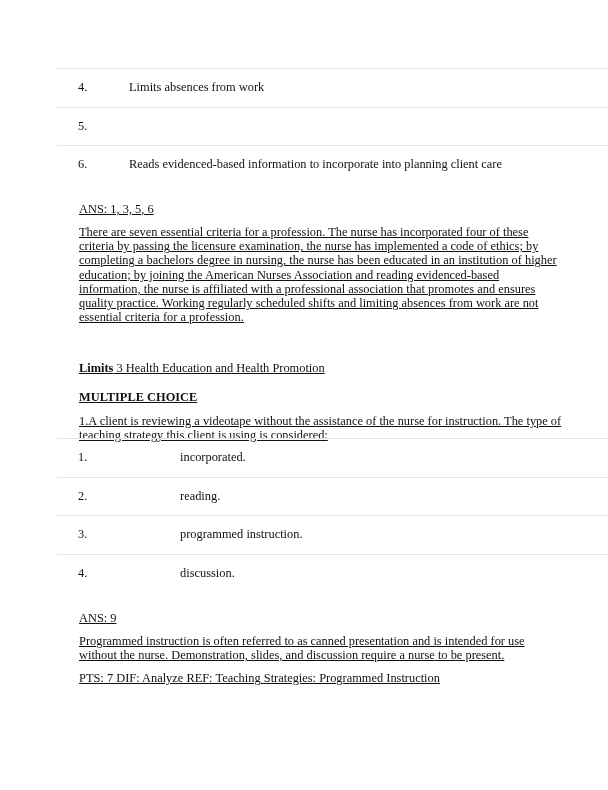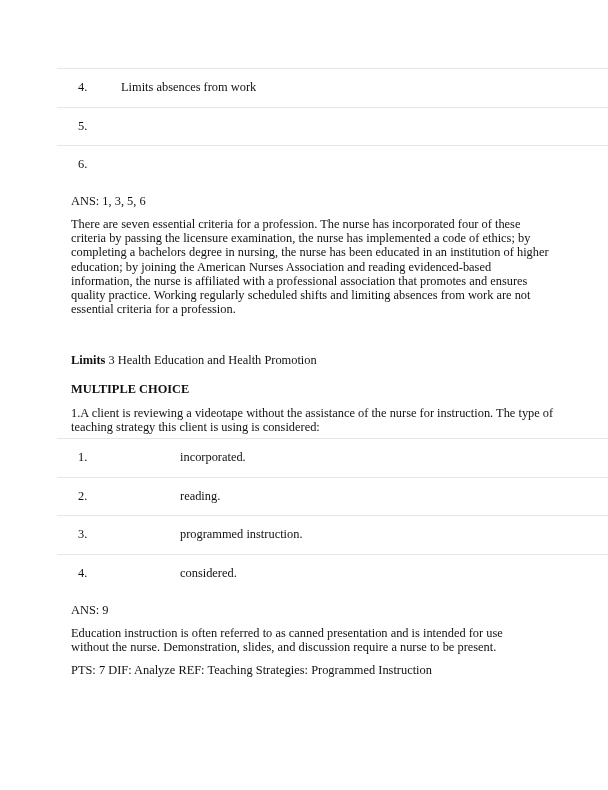--- a/index.html
+++ b/index.html
@@ -9,42 +9,43 @@
       color: #111111; font-size: 12.4px;
     }
     .opt-table { position: absolute; left: 57px; right: 0; }
     .opt-row {
       position: relative; height: 37.7px;
       border-top: 1.5px solid #e6e6e6;
     }
     .opt-num { position: absolute; left: 21px; top: 11px; }
     .opt-text { position: absolute; top: 11px; white-space: nowrap; }
     #table1 { top: 68px; }
-    #table1 .opt-text { left: 64px; text-align: center; }
+    #table1 .opt-text { left: 72px; text-align: center; }
     #table2 { top: 438px; }
     #table2 .opt-text { left: 123px; }
     .para {
       position: absolute; left: 67px; width: 480px;
-      line-height: 14.2px; margin: 4px;
+      line-height: 14.2px; margin: 12px; text-decoration: underline;
     }
     .bold { font-weight: bold; }
   </style>
 </head>
 <body>
 
 <div class="opt-table" id="table1">
   <div class="opt-row">
     <span class="opt-num">4.</span>
     <span class="opt-text">Limits absences from work</span>
   </div>
   <div class="opt-row">
     <span class="opt-num">5.</span>
   </div>
   <div class="opt-row">
     <span class="opt-num">6.</span>
+    <span class="opt-text">Reads evidenced-based information to incorporate into planning client care</span>
   </div>
 </div>
 
 <p class="para" style="top:190px;">ANS: 1, 3, 5, 6</p>
 <p class="para" style="top:213px;">There are seven essential criteria for a profession. The nurse has incorporated four of these criteria by passing the licensure examination, the nurse has implemented a code of ethics; by completing a bachelors degree in nursing, the nurse has been educated in an institution of higher education; by joining the American Nurses Association and reading evidenced-based information, the nurse is affiliated with a professional association that promotes and ensures quality practice. Working regularly scheduled shifts and limiting absences from work are not essential criteria for a profession.</p>
 
 <p class="para" style="top:349px;"><span class="bold">Limits</span><span> 3 Health Education and Health Promotion</span></p>
 
 <p class="para bold" style="top:378px;">MULTIPLE CHOICE</p>
 
@@ -58,19 +59,19 @@
   <div class="opt-row">
     <span class="opt-num">2.</span>
     <span class="opt-text">reading.</span>
   </div>
   <div class="opt-row">
     <span class="opt-num">3.</span>
     <span class="opt-text">programmed instruction.</span>
   </div>
   <div class="opt-row">
     <span class="opt-num">4.</span>
-    <span class="opt-text">considered.</span>
+    <span class="opt-text">discussion.</span>
   </div>
 </div>
 
 <p class="para" style="top:599px;">ANS: 9</p>
-<p class="para" style="top:622px; width:450px;">Education instruction is often referred to as canned presentation and is intended for use without the nurse. Demonstration, slides, and discussion require a nurse to be present.</p>
+<p class="para" style="top:622px; width:450px;">Programmed instruction is often referred to as canned presentation and is intended for use without the nurse. Demonstration, slides, and discussion require a nurse to be present.</p>
 <p class="para" style="top:659px;">PTS: 7 DIF: Analyze REF: Teaching Strategies: Programmed Instruction</p>
 
 </body></html>

